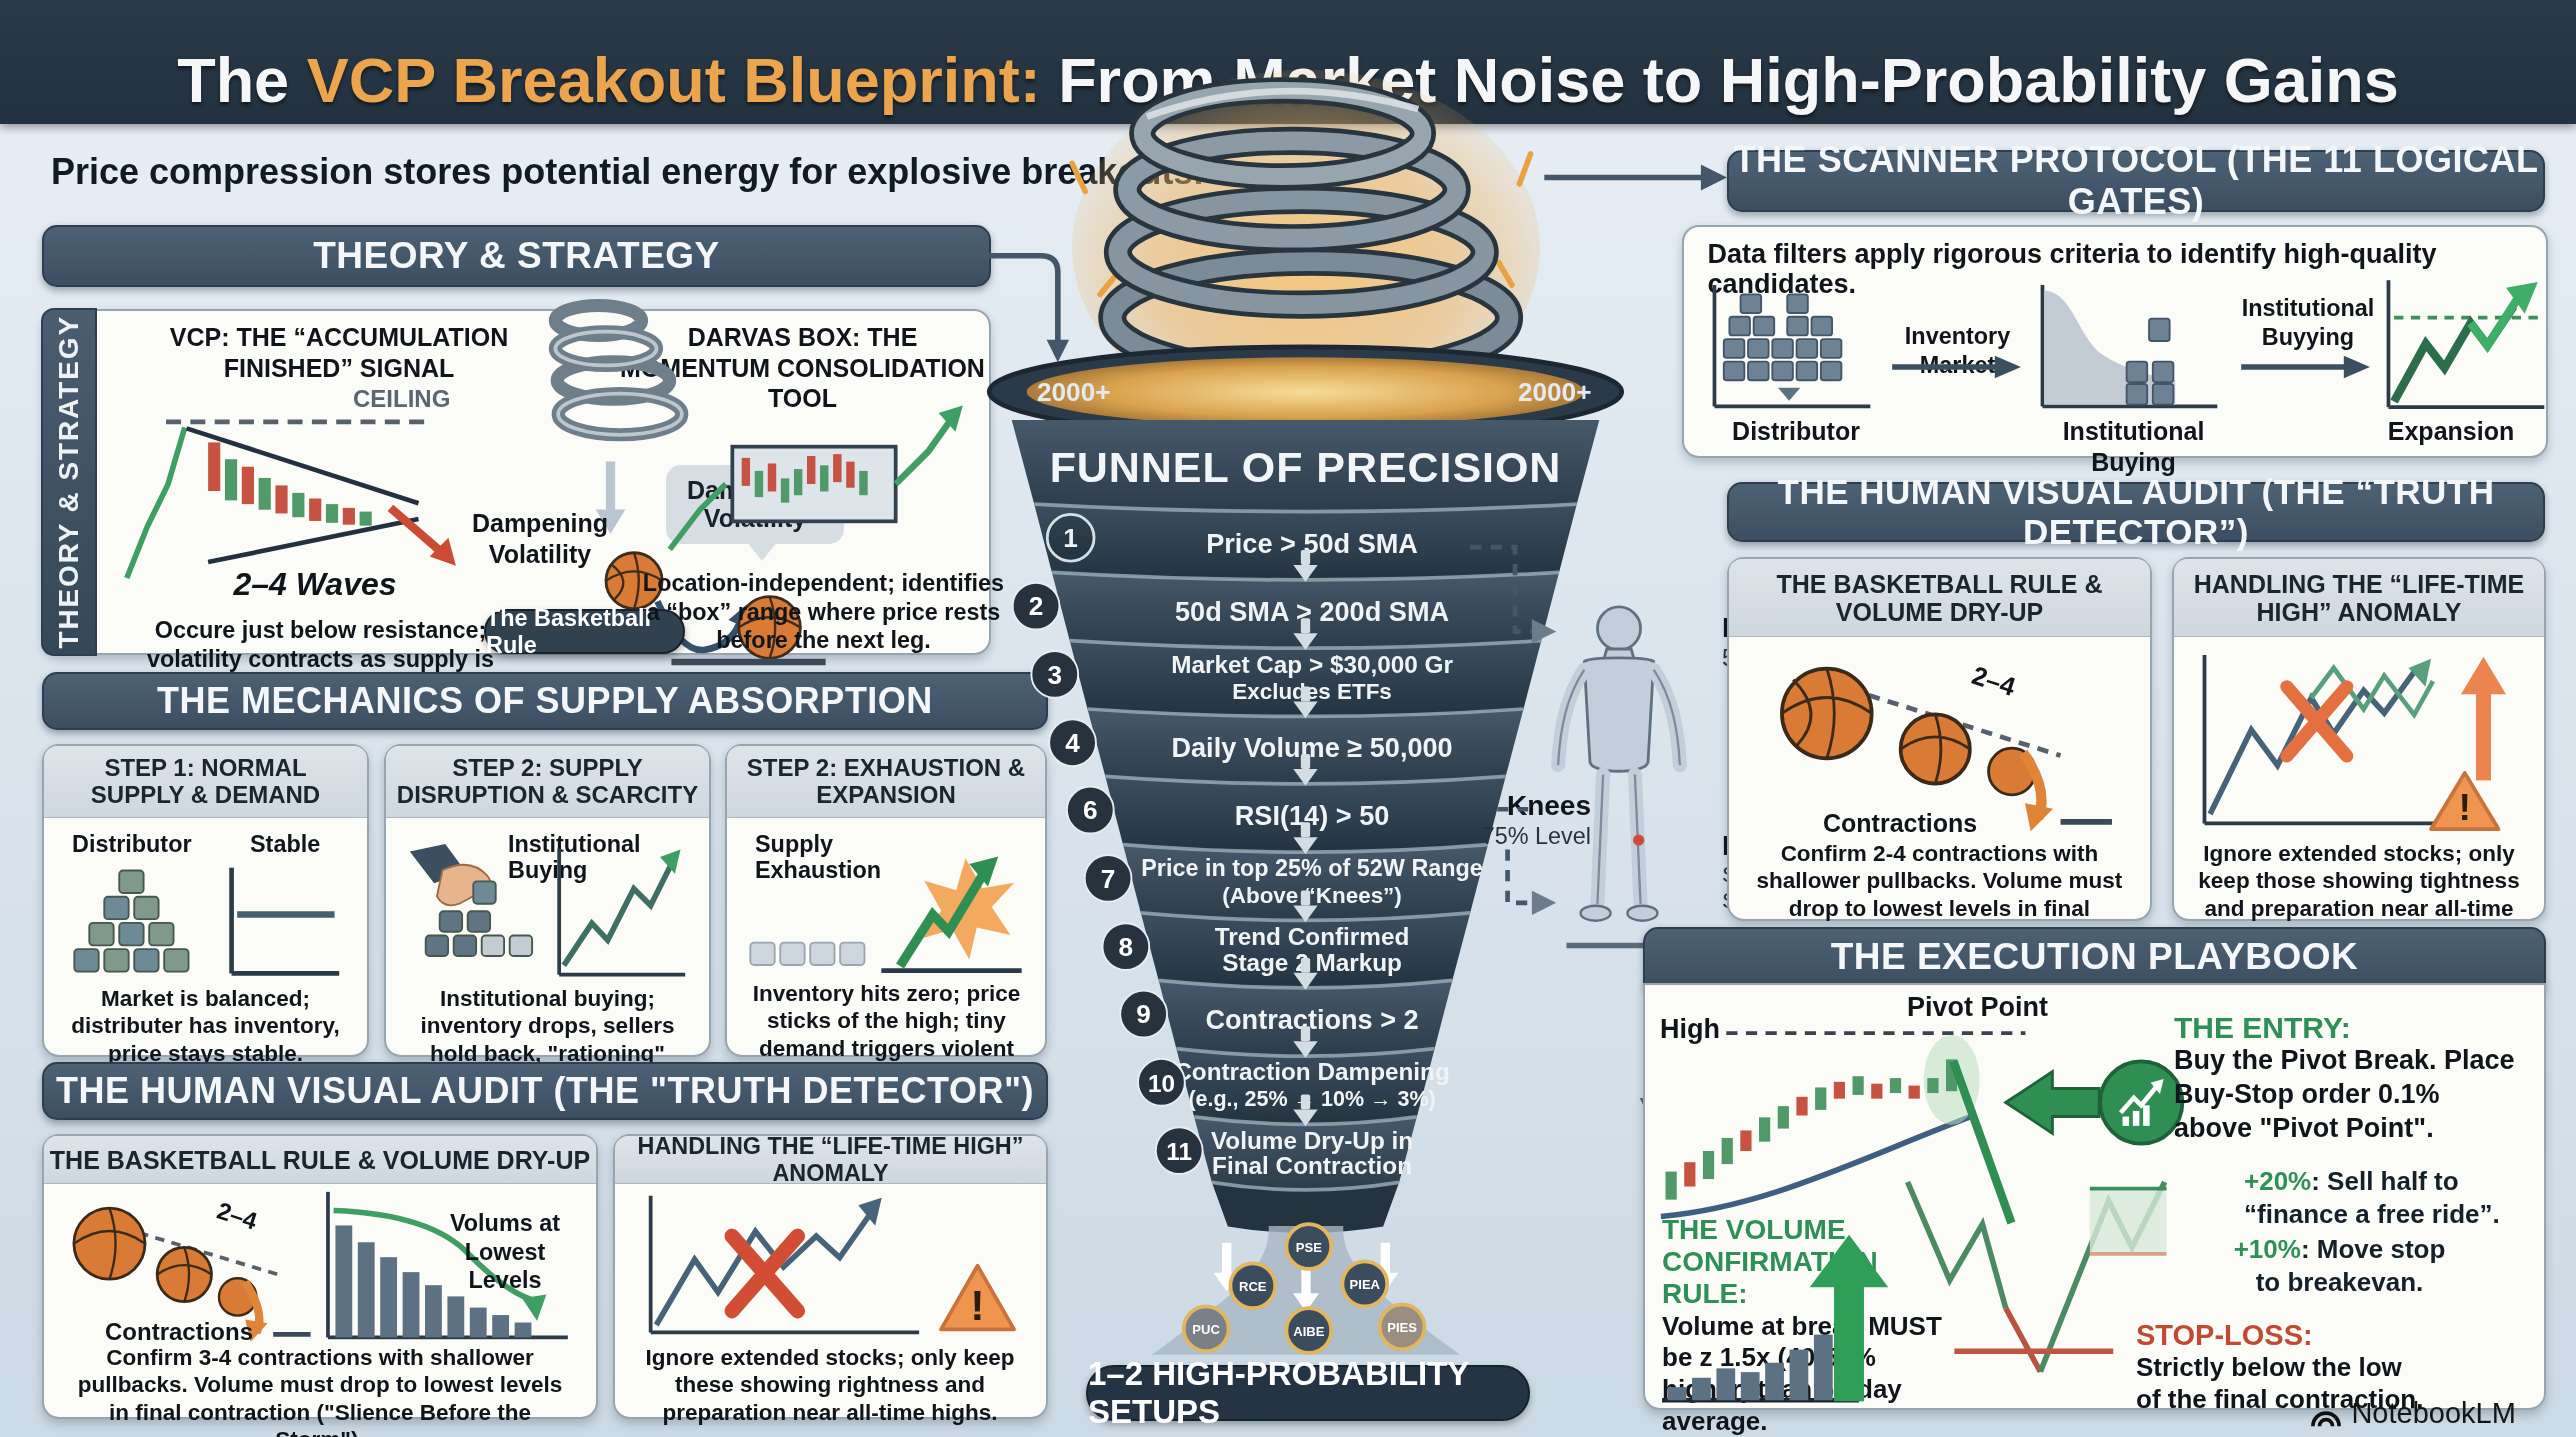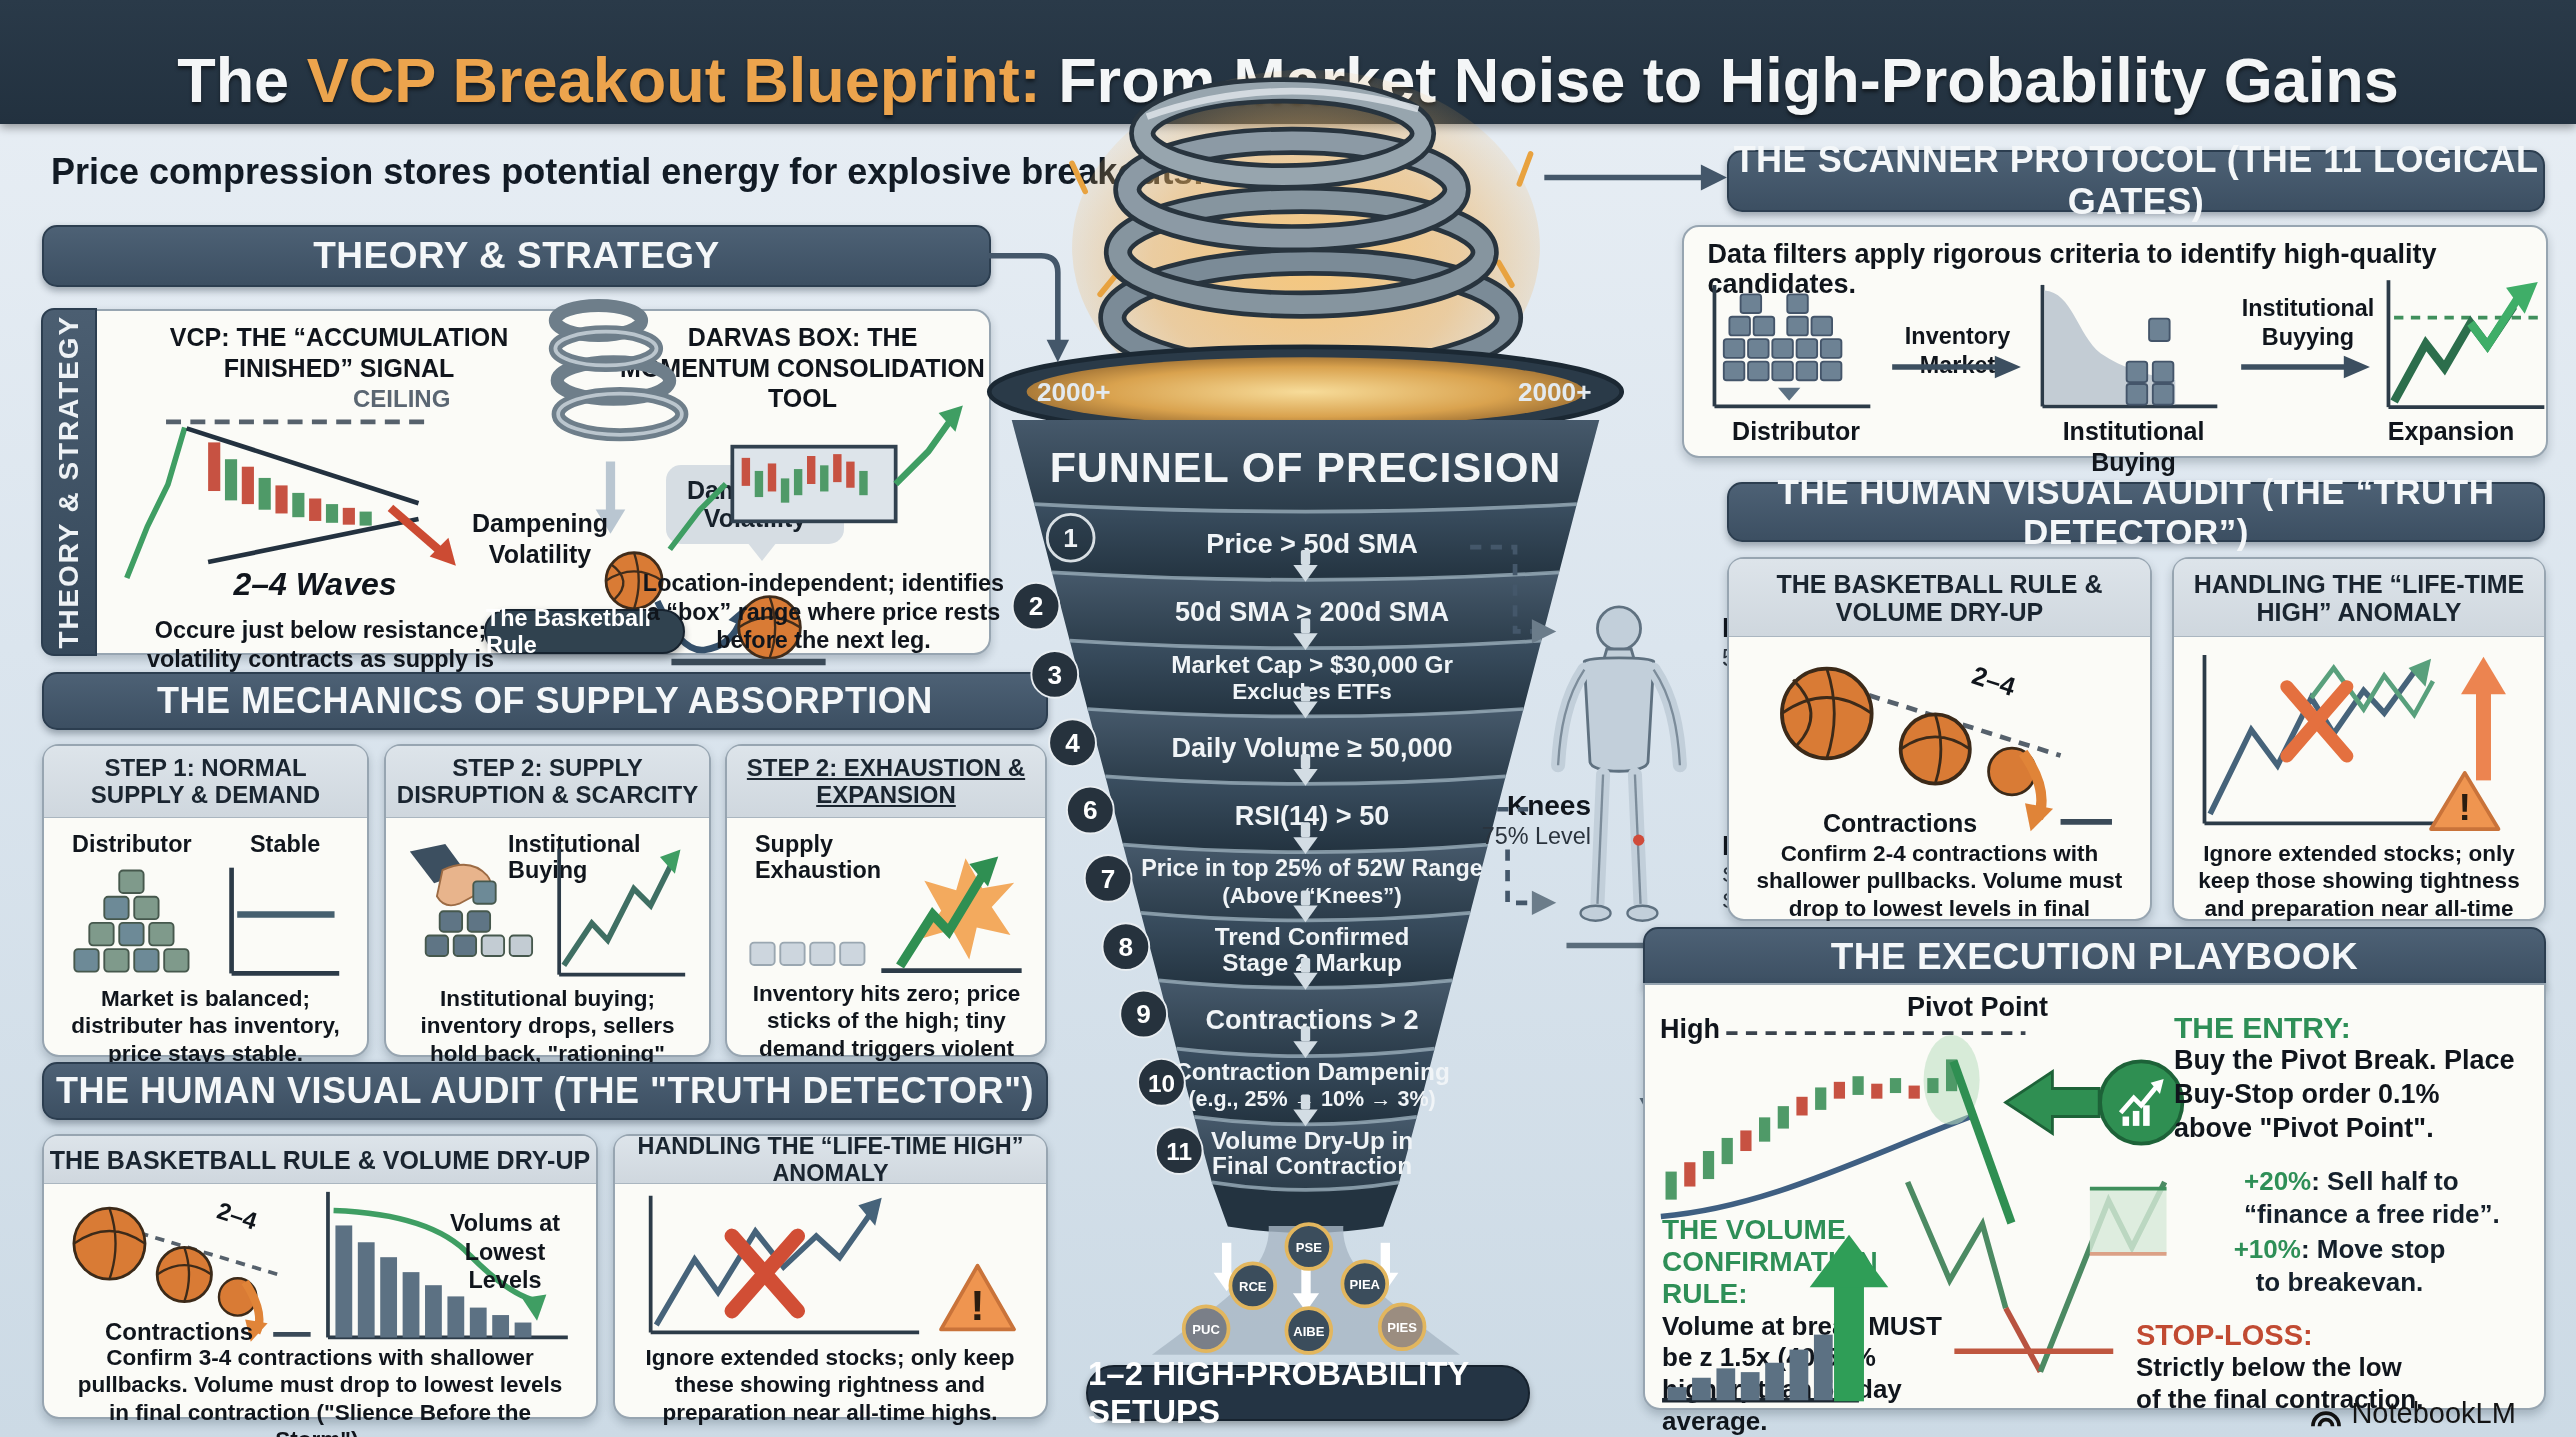--- a/index.html
+++ b/index.html
@@ -178,21 +178,21 @@
       </g>
       <line x1="170" y1="5" x2="170" y2="140" stroke="#2c3b48" stroke-width="4"></line>
       <line x1="170" y1="140" x2="305" y2="140" stroke="#2c3b48" stroke-width="4"></line>
       <polyline points="175,130 205,85 222,103 250,48 268,66 292,18" stroke="#3f6f63" stroke-width="6" fill="none"></polyline>
       <polygon points="300,6 278,14 294,32" fill="#3f9e63"></polygon>
     </svg>
     <div class="cap" style="left:19px;top:239px;width:285px;font-size:22.5px;">Institutional buying; inventory drops, sellers hold back, "rationing" begins.</div>
   </div>
 
   <div class="card" style="left:725px;top:744px;width:318px;height:309px;">
-    <div class="strip" style="height:71px;font-size:24px;padding:0 19px;text-decoration:underline;">
+    <div class="strip" style="height:71px;font-size:24px;padding:0 19px;">
         <span>STEP 2: EXHAUSTION &amp; EXPANSION</span>
       </div>
     <div class="lbl" style="left:28px;top:86px;font-size:23.4px;width:112px;">Supply Exhaustion</div>
     <svg style="left:14px;top:103px;" width="290" height="131" viewBox="0 0 310 140">
       <g stroke="#9aa7b1" stroke-width="2">
         <rect x="10" y="100" width="26" height="24" rx="4" fill="#cdd6de"></rect>
           <rect x="42" y="100" width="26" height="24" rx="4" fill="#cdd6de"></rect>
         <rect x="74" y="100" width="26" height="24" rx="4" fill="#cdd6de"></rect>
           <rect x="106" y="100" width="26" height="24" rx="4" fill="#cdd6de"></rect>
       </g>

